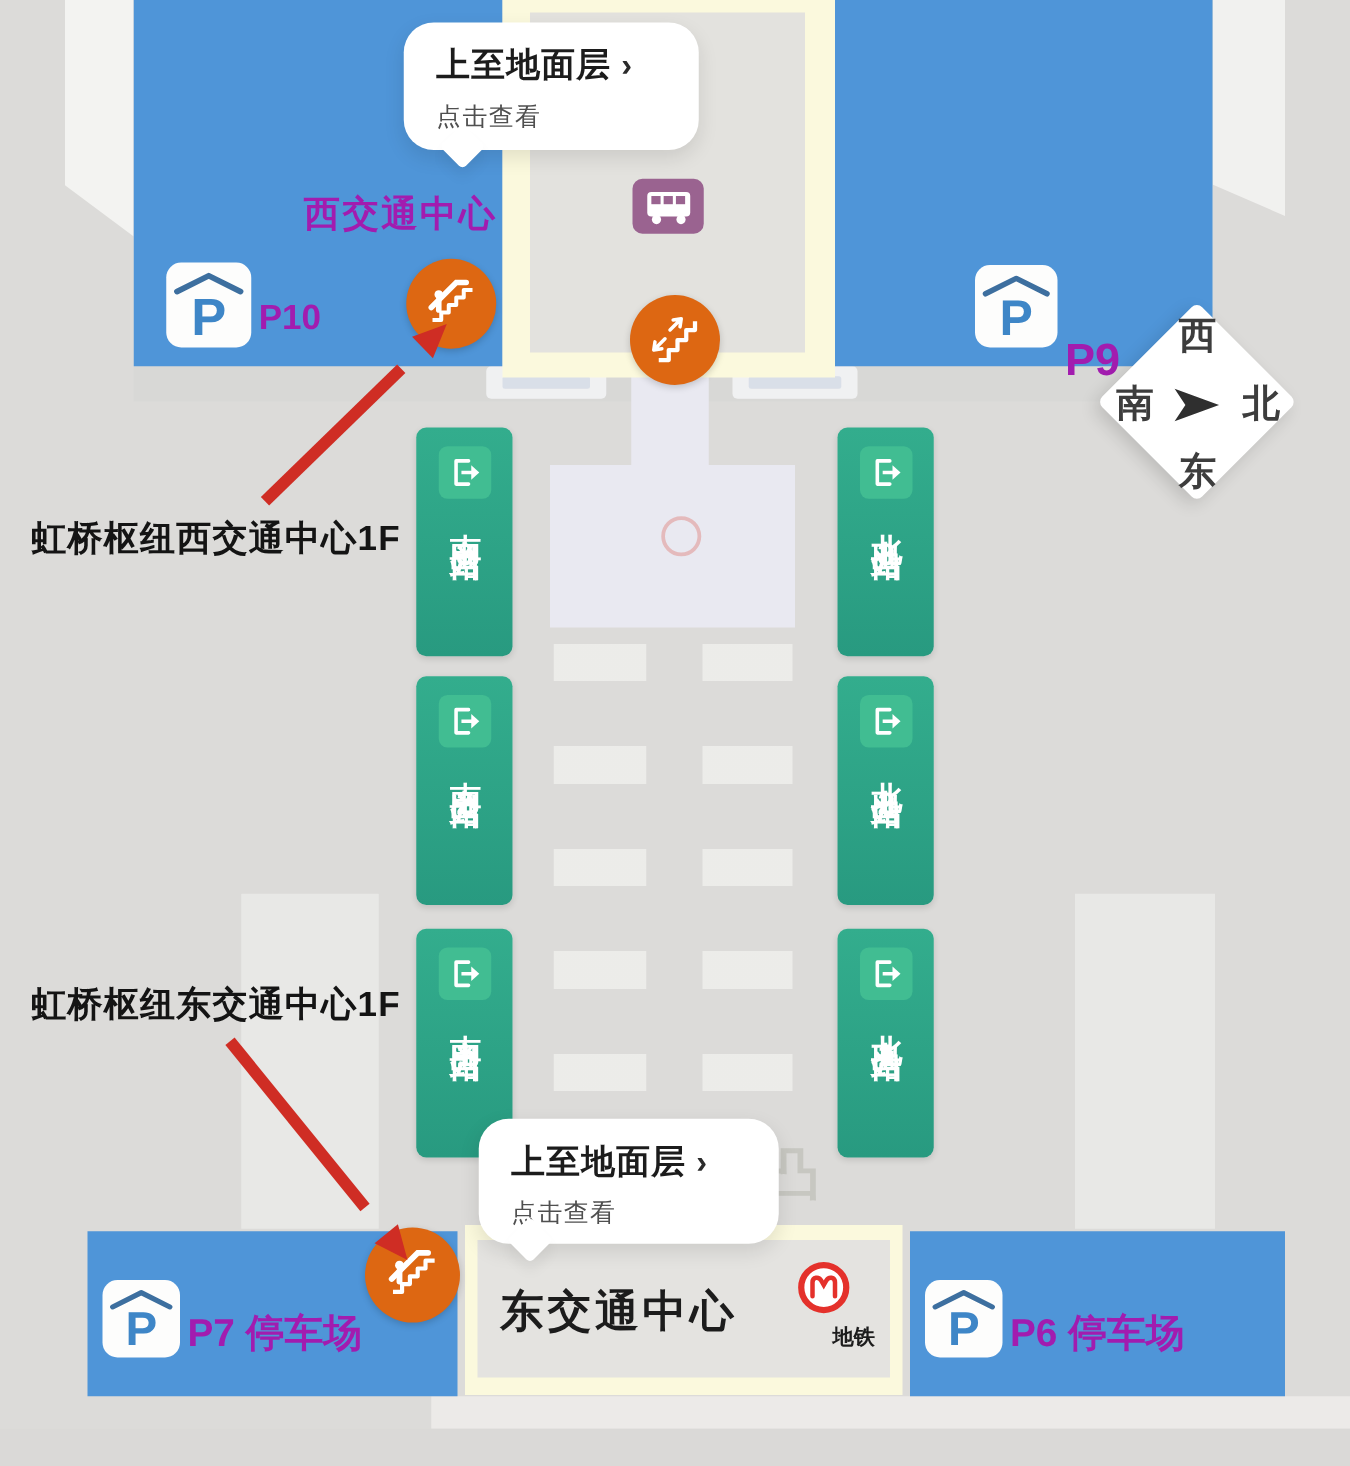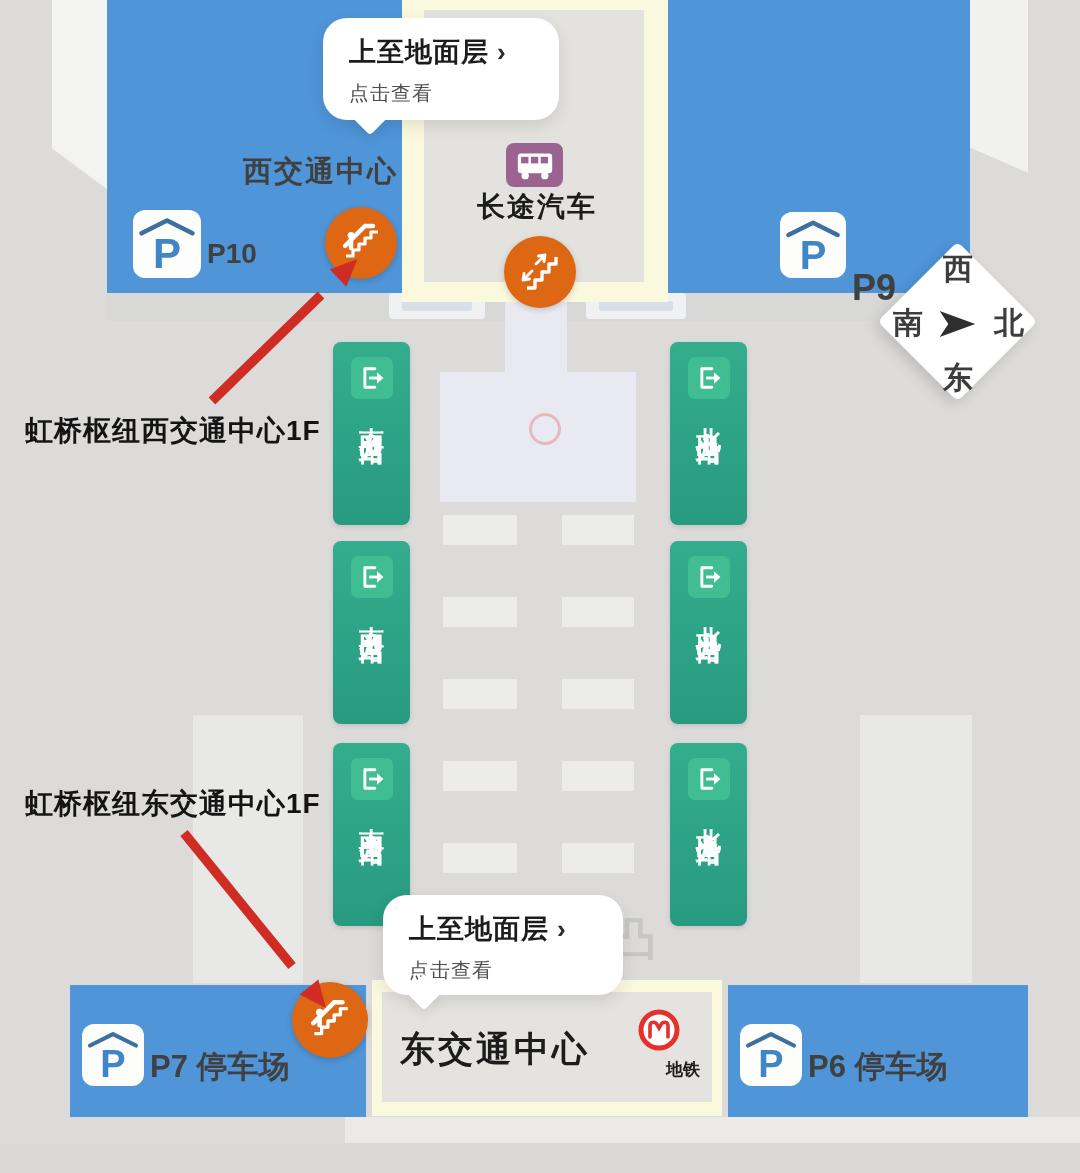--- a/index.html
+++ b/index.html
@@ -28,21 +28,21 @@
   }
   .tt-line1{font-size:27px;font-weight:bold;color:#1c1c1c;letter-spacing:1px;white-space:nowrap;}
   .tt-chev{font-weight:bold;color:#2b2b2b;margin-left:8px;font-size:26px;}
   .tt-line2{font-size:20px;color:#4f4f4f;margin-top:10px;letter-spacing:1px;}
   
   .p-icon{
     background:#fdfdfc;border-radius:12px;display:flex;flex-direction:column;
     align-items:center;justify-content:flex-start;box-sizing:border-box;padding-top:6px;
   }
   .p-letter{font-weight:bold;color:#3e86c7;line-height:1;margin-top:-3px;}
-  .white-label{color:#404040;font-weight:bold;white-space:nowrap;}
+  .white-label{color:#a21caf;font-weight:bold;white-space:nowrap;}
   
   .marker{
     border-radius:50%;background:#dd6712;display:flex;align-items:center;justify-content:center;
     box-shadow:0 2px 6px rgba(0,0,0,.18);
   }
   
   .exit-sign{
     position:absolute;width:77px;height:183px;border-radius:8px;
     background:linear-gradient(180deg,#33ad8d 0%,#289a80 100%);
     box-shadow:0 2px 5px rgba(0,0,0,.12);
@@ -133,21 +133,20 @@
               display:flex;align-items:center;justify-content:center;">
     <svg width="46" height="36" viewBox="0 0 56 44">
       <rect x="7" y="8" width="42" height="24" rx="4" fill="#ffffff"></rect>
       <rect x="11" y="12" width="9" height="8" fill="#9a6390"></rect>
       <rect x="23" y="12" width="9" height="8" fill="#9a6390"></rect>
       <rect x="35" y="12" width="9" height="8" fill="#9a6390"></rect>
       <circle cx="16" cy="35" r="4.5" fill="#ffffff"></circle>
       <circle cx="40" cy="35" r="4.5" fill="#ffffff"></circle>
     </svg>
   </div>
-  <div class="abs black-label" style="left:462px;top:188px;width:150px;text-align:center;font-size:28px;letter-spacing:2px;">长途汽车</div>
   <div class="abs marker" style="left:504px;top:236px;width:72px;height:72px;">
     <svg width="48" height="48" viewBox="0 0 48 48">
       <path d="M11 40 H19 V32 H26 V24 H33 V16 H40 V9" fill="none" stroke="#fff" stroke-width="3.4" stroke-linejoin="round"></path>
       <path d="M20 16 L29 7 M29 7 L22.5 8 M29 7 L28 13.5" fill="none" stroke="#fff" stroke-width="2.8" stroke-linecap="round"></path>
       <path d="M16 23 L7 32 M7 32 L13.5 31 M7 32 L8 25.5" fill="none" stroke="#fff" stroke-width="2.8" stroke-linecap="round"></path>
     </svg>
   </div>
 
   <div class="abs p-icon" style="left:780px;top:212px;width:66px;height:66px;">
     <svg width="58" height="20" viewBox="0 0 66 22">

